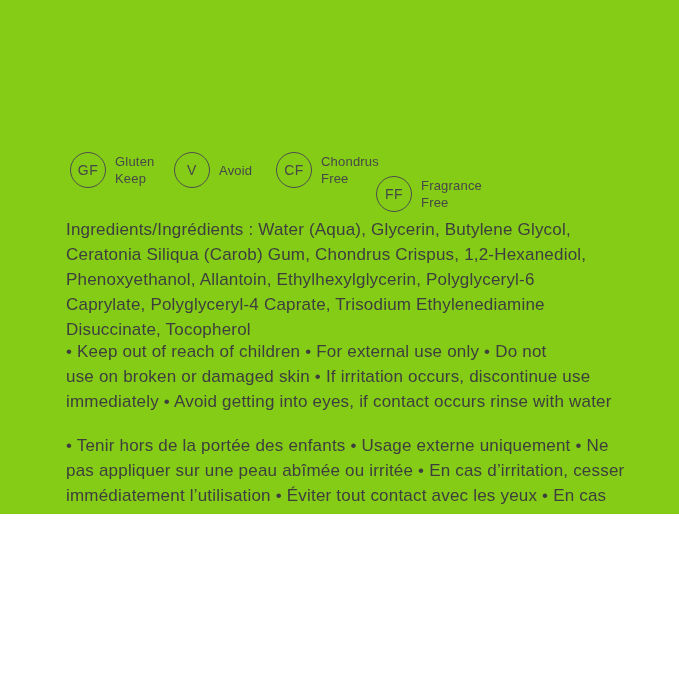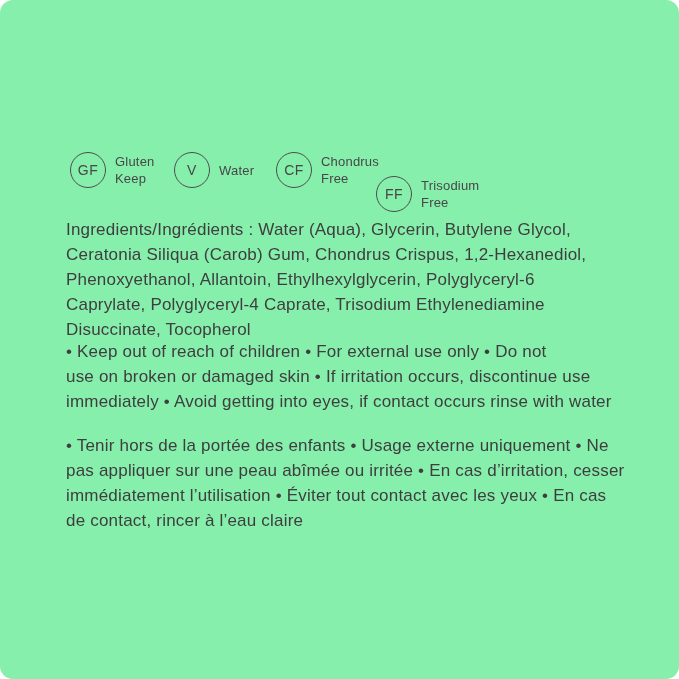--- a/index.html
+++ b/index.html
@@ -3,26 +3,25 @@
 <meta charset="utf-8">
 <style>
   html, body {
     margin: 0;
     padding: 0;
     background: #ffffff;
   }
   .canvas {
     position: relative;
     width: 679px;
-    height: 679px;
-    background: #86efac;
+    height: 514px;
+    background: #84cc16;
     overflow: hidden;
     font-family: "Liberation Sans", sans-serif;
     color: #3e3e3e;
-    border-radius: 13px;
   }
   .badges-row {
     position: absolute;
     top: 152px;
     left: 0;
     right: 0;
     height: 40px;
   }
   .badge {
     position: absolute;
@@ -83,36 +82,36 @@
         <span>GF</span>
       </span>
       <span class="badge-label">Gluten
 Keep</span>
     </div>
 
     <div class="badge badge-v">
       <span class="badge-circle">
         <span>V</span>
       </span>
-      <span class="badge-label">Water</span>
+      <span class="badge-label">Avoid</span>
     </div>
 
     <div class="badge badge-cf">
       <span class="badge-circle">
         <span>CF</span>
       </span>
       <span class="badge-label">Chondrus
 Free</span>
     </div>
 
     <div class="badge badge-ff">
       <span class="badge-circle">
         <span>FF</span>
       </span>
-      <span class="badge-label">Trisodium
+      <span class="badge-label">Fragrance
 Free</span>
     </div>
 
   </div>
 
   <p class="text-block ingredients">Ingredients/Ingrédients : Water (Aqua), Glycerin, Butylene Glycol,
 Ceratonia Siliqua (Carob) Gum, Chondrus Crispus, 1,2-Hexanediol,
 Phenoxyethanol, Allantoin, Ethylhexylglycerin, Polyglyceryl-6
 Caprylate, Polyglyceryl-4 Caprate, Trisodium Ethylenediamine
 Disuccinate, Tocopherol</p>

